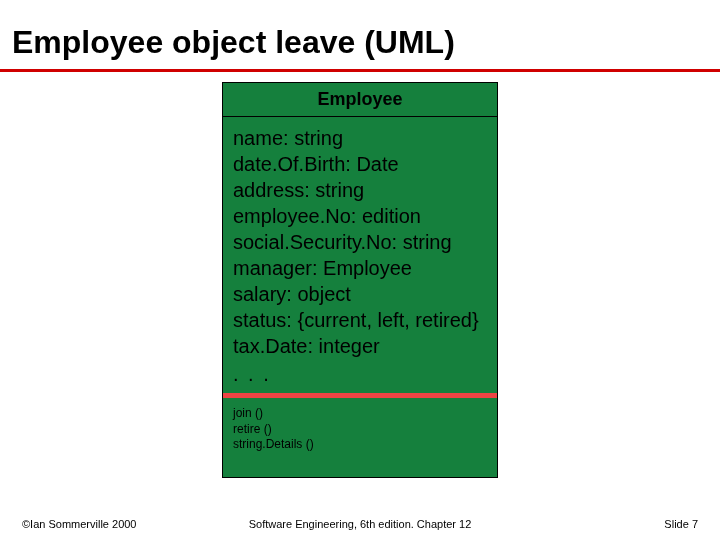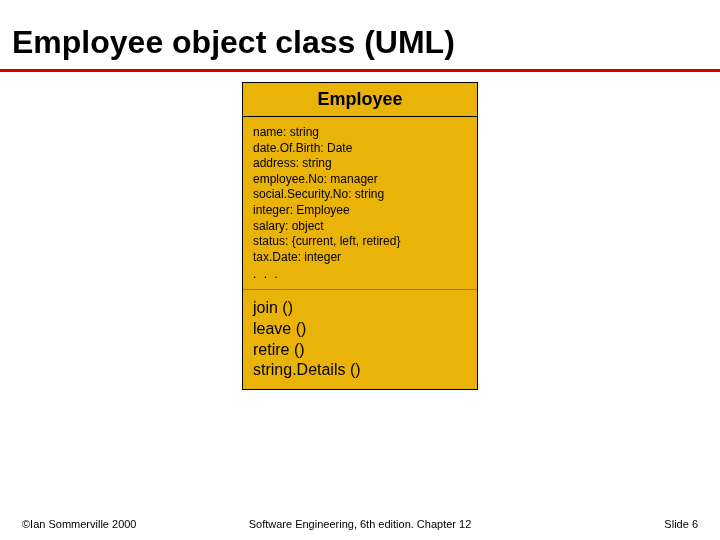--- a/index.html
+++ b/index.html
@@ -15,84 +15,83 @@
       font-weight: bold;
       padding: 24px 0 8px 12px;
       border-bottom: 3px solid #d00000;
     }
     .uml-container {
       display: flex;
       justify-content: center;
       margin-top: 10px;
     }
     .uml-class {
-      width: 236px;
+      width: 276px;
       border: 1px solid #000;
-      background: #eab308;
+      background: #15803d;
       font-family: Arial, Helvetica, sans-serif;
     }
     .uml-name {
       text-align: center;
       font-weight: bold;
       font-size: 18px;
       padding: 6px 0;
       border-bottom: 1px solid #000;
     }
     .uml-attrs {
       padding: 8px 10px 6px 10px;
-      border-bottom: 1px solid #ef4444;
-      font-size: 12px;
+      border-bottom: 5px solid #ef4444;
+      font-size: 20px;
       line-height: 1.3;
     }
     .uml-ops {
-      padding: 8px 10px 8px 10px;
-      font-size: 16px;
+      padding: 8px 10px 24px 10px;
+      font-size: 12px;
       line-height: 1.3;
     }
     .attr-line, .op-line { white-space: nowrap; }
     .ellipsis { letter-spacing: 2px; padding-top: 2px; }
     .footer {
       position: absolute;
       bottom: 10px;
       left: 0;
       width: 720px;
       display: flex;
       justify-content: space-between;
       font-size: 11px;
       padding: 0 22px;
       color: #000;
     }
     .footer-center { position: absolute; left: 50%; transform: translateX(-50%); }
   </style>
 </head>
 <body>
 
-<div class="title">Employee object class (UML)</div>
+<div class="title">Employee object leave (UML)</div>
 
 <div class="uml-container">
   <div class="uml-class">
     <div class="uml-name">Employee</div>
     <div class="uml-attrs">
       <div class="attr-line">name: string</div>
       <div class="attr-line">date.Of.Birth: Date</div>
       <div class="attr-line">address: string</div>
-      <div class="attr-line">employee.No: manager</div>
+      <div class="attr-line">employee.No: edition</div>
       <div class="attr-line">social.Security.No: string</div>
-      <div class="attr-line">integer: Employee</div>
+      <div class="attr-line">manager: Employee</div>
       <div class="attr-line">salary: object</div>
       <div class="attr-line">status:  {current, left, retired}</div>
       <div class="attr-line">tax.Date: integer</div>
       <div class="ellipsis">. . .</div>
     </div>
     <div class="uml-ops">
       <div class="op-line">join ()</div>
-      <div class="op-line">leave ()</div>
       <div class="op-line">retire ()</div>
       <div class="op-line">string.Details ()</div>
     </div>
   </div>
 </div>
 
 <div class="footer">
   <span>©Ian Sommerville 2000</span>
   <span class="footer-center">Software Engineering, 6th edition. Chapter 12</span>
-  <span>Slide 6</span>
+  <span>Slide 7</span>
 </div>
 
 </body></html>

